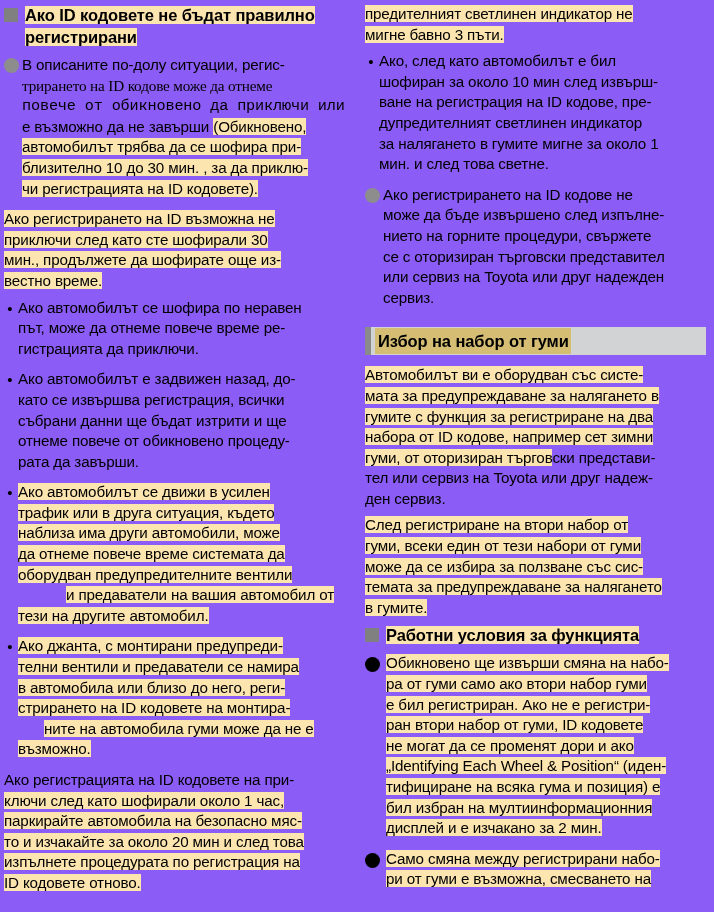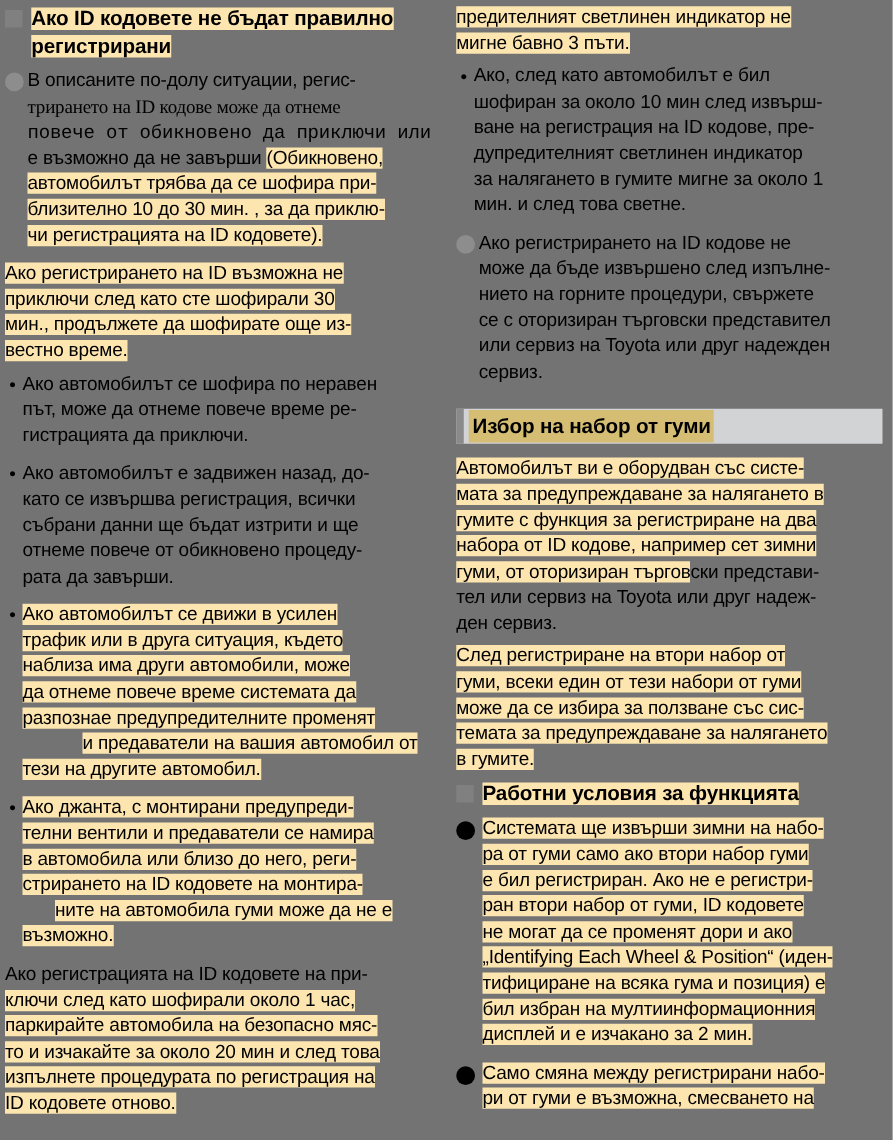--- a/index.html
+++ b/index.html
@@ -11,21 +11,21 @@
     width: 714px;
     height: 912px;
     font-family: "Liberation Sans", sans-serif;
     color: #000000;
     overflow: hidden;
   }
   .page {
     position: relative;
     width: 714px;
     height: 912px;
-    background: #737373;
+    background: #8b5cf6;
     display: flex;
     gap: 0px;
   }
   .col {
     width: 357px;
     box-sizing: border-box;
     overflow: hidden;
   }
   .col-left  { padding: 4px 10px 0 4px; }
   .col-right { padding: 4px 8px 0 8px; }
@@ -175,21 +175,21 @@
             <div style="white-space: nowrap;"><span>рата да завърши.</span></div>
           </div>
         </div>
         <div class="item">
           <div class="mk-bullet">•</div>
           <div class="body para">
             <div style="white-space: nowrap;"><span class="hl">Ако автомобилът се движи в усилен</span></div>
             <div style="white-space: nowrap;"><span class="hl">трафик или в друга ситуация, където</span></div>
             <div style="white-space: nowrap;"><span class="hl">наблиза има други автомобили, може</span></div>
             <div style="white-space: nowrap;"><span class="hl">да отнеме повече време системата да</span></div>
-            <div style="white-space: nowrap;"><span class="hl">разпознае предупредителните променят</span></div>
+            <div style="white-space: nowrap;"><span class="hl">оборудван предупредителните вентили</span></div>
             <div style="white-space: nowrap; padding-left: 48px;"><span class="hl">и предаватели на вашия автомобил от</span></div>
             <div style="white-space: nowrap;"><span class="hl">тези на другите автомобил.</span></div>
           </div>
         </div>
         <div class="item">
           <div class="mk-bullet">•</div>
           <div class="body para">
             <div style="white-space: nowrap;"><span class="hl">Ако джанта, с монтирани предупреди-</span></div>
             <div style="white-space: nowrap;"><span class="hl">телни вентили и предаватели се намира</span></div>
             <div style="white-space: nowrap;"><span class="hl">в автомобила или близо до него, реги-</span></div>
@@ -265,21 +265,21 @@
 
     <div class="sec-head">
       <div class="sq"></div>
       <div class="sec-head-text"><span class="hl">Работни условия за функцията</span></div>
     </div>
 
     <div id="right-blocks-3">
         <div class="item">
           <div class="mk-dot-black"></div>
           <div class="body para">
-            <div style="white-space: nowrap;"><span class="hl">Системата ще извърши зимни на набо-</span></div>
+            <div style="white-space: nowrap;"><span class="hl">Обикновено ще извърши смяна на набо-</span></div>
             <div style="white-space: nowrap;"><span class="hl">ра от гуми само ако втори набор гуми</span></div>
             <div style="white-space: nowrap;"><span class="hl">е бил регистриран. Ако не е регистри-</span></div>
             <div style="white-space: nowrap;"><span class="hl">ран втори набор от гуми, ID кодовете</span></div>
             <div style="white-space: nowrap;"><span class="hl">не могат да се променят дори и ако</span></div>
             <div style="white-space: nowrap;"><span class="hl">„Identifying Each Wheel &amp; Position“ (иден-</span></div>
             <div style="white-space: nowrap;"><span class="hl">тифициране на всяка гума и позиция) е</span></div>
             <div style="white-space: nowrap;"><span class="hl">бил избран на мултиинформационния</span></div>
             <div style="white-space: nowrap;"><span class="hl">дисплей и е изчакано за 2 мин.</span></div>
           </div>
         </div>

